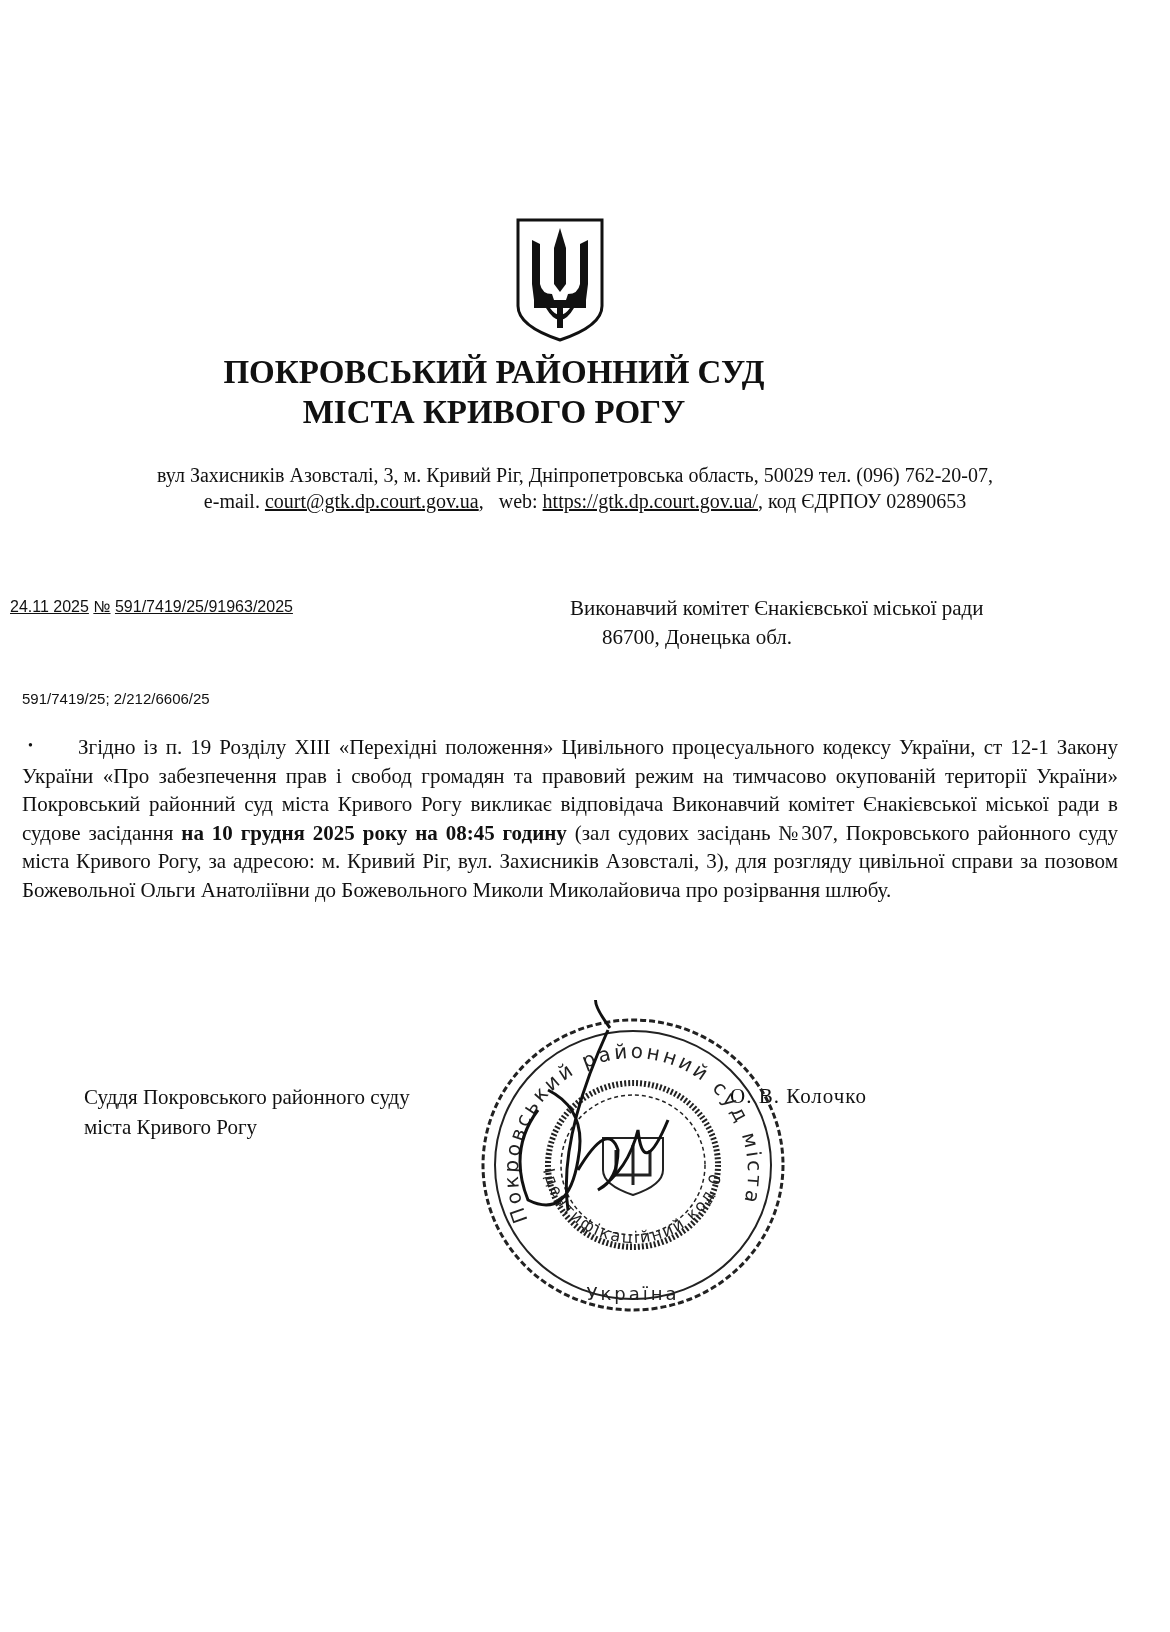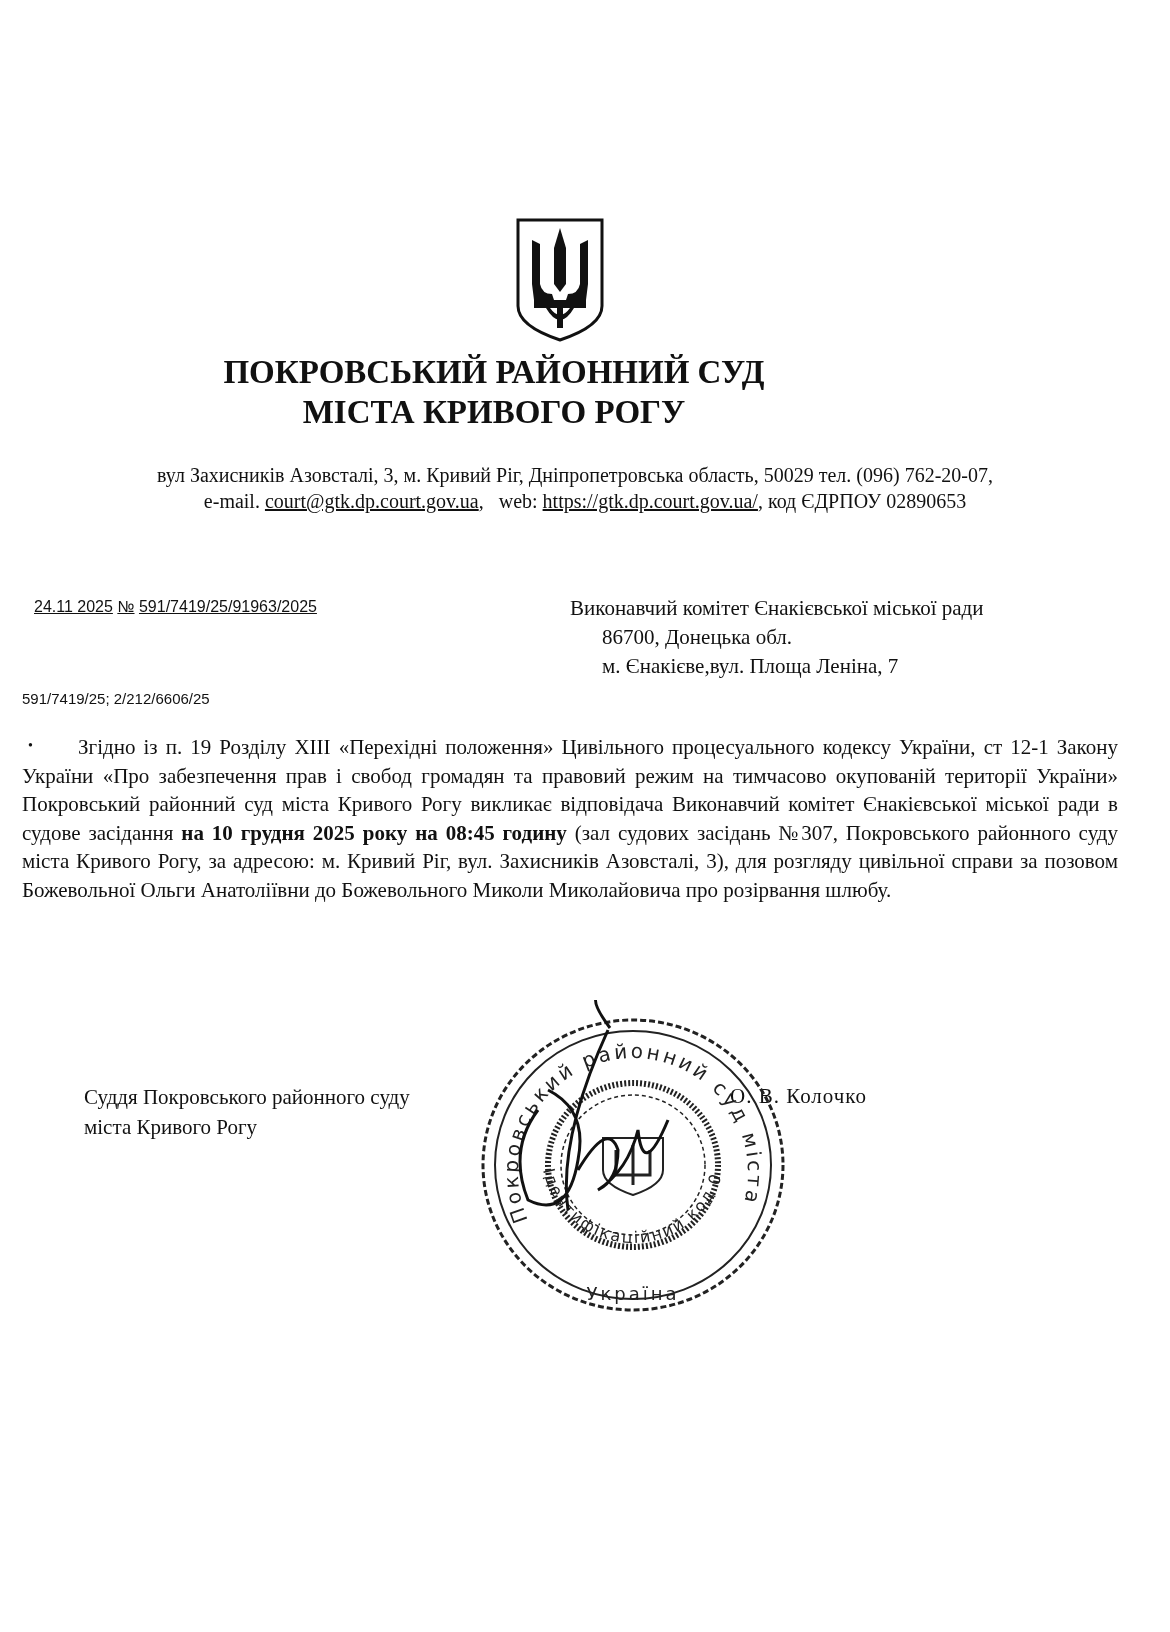--- a/index.html
+++ b/index.html
@@ -7,21 +7,21 @@
          font-family:"Liberation Serif", "DejaVu Serif", serif; color:#111; }
   .abs { position:absolute; }
   .emblem { left:512px; top:214px; width:96px; height:130px; }
   .court-title { left:0; width:988px; text-align:center; font-weight:bold; font-size:33px; line-height:40px; }
   .t1 { top:352px; }
   .t2 { top:392px; }
   .contacts { left:0; width:1170px; text-align:center; font-size:20px; line-height:26px; }
   .c1 { top:462px; left:-10px; }
   .c2 { top:488px; }
   .u { text-decoration:underline; }
-  .ref { left:34px; top:598px; font-family:"Liberation Sans","DejaVu Sans",sans-serif; font-size:16px; }
+  .ref { left:10px; top:598px; font-family:"Liberation Sans","DejaVu Sans",sans-serif; font-size:16px; }
   .case2 { left:22px; top:690px; font-family:"Liberation Sans","DejaVu Sans",sans-serif; font-size:15px;text-align:right; }
   .addressee { left:570px; top:594px; font-size:21px; line-height:29px; }
   .addressee div:nth-child(2), .addressee div:nth-child(3) { padding-left:32px; }
   .body-text { left:22px; top:733px; width:1096px; font-size:21px; line-height:28.5px; text-align:justify; }
   .body-text p { margin:0; text-indent:56px; }
   .body-text b { font-weight:bold; }
   .signer { left:84px; top:1082px; font-size:21px; line-height:30px; }
   .judge-name { left:730px; top:1084px; font-size:21px; letter-spacing:1px; }
   .stamp { left:468px; top:1000px; width:330px; height:320px; }
   .bullet { left:28px; top:738px; font-size:14px; }
@@ -54,21 +54,20 @@
 <div class="abs ref">
   <span class="u">24.11 2025</span>
   <span class="u">№</span>
   <span class="u">591/7419/25/91963/2025</span>
 </div>
 <div class="abs case2">591/7419/25; 2/212/6606/25</div>
 
 <div class="abs addressee">
   <div>Виконавчий комітет Єнакієвської міської ради</div>
   <div>86700,  Донецька обл.</div>
-  <div>м. Єнакієве,вул. Площа Леніна, 7</div>
 </div>
 
 <div class="abs bullet">•</div>
 
 <div class="abs body-text">
   <p><span>Згідно із п. 19 Розділу XIII «Перехідні положення» Цивільного процесуального кодексу України,  ст 12-1 Закону України «Про забезпечення прав і свобод громадян та правовий режим на тимчасово окупованій території України» Покровський районний суд міста Кривого Рогу  викликає відповідача Виконавчий комітет Єнакієвської міської ради в судове засідання </span><b>на 10 грудня  2025 року на 08:45 годину</b><span> (зал  судових засідань №307, Покровського районного суду міста Кривого Рогу, за адресою: м. Кривий Ріг, вул. Захисників Азовсталі, 3), для розгляду цивільної справи за позовом Божевольної Ольги Анатоліївни до Божевольного Миколи Миколайовича про розірвання шлюбу.</span></p>
 </div>
 
 <div class="abs signer">
   <div>Суддя  Покровського районного суду</div>

